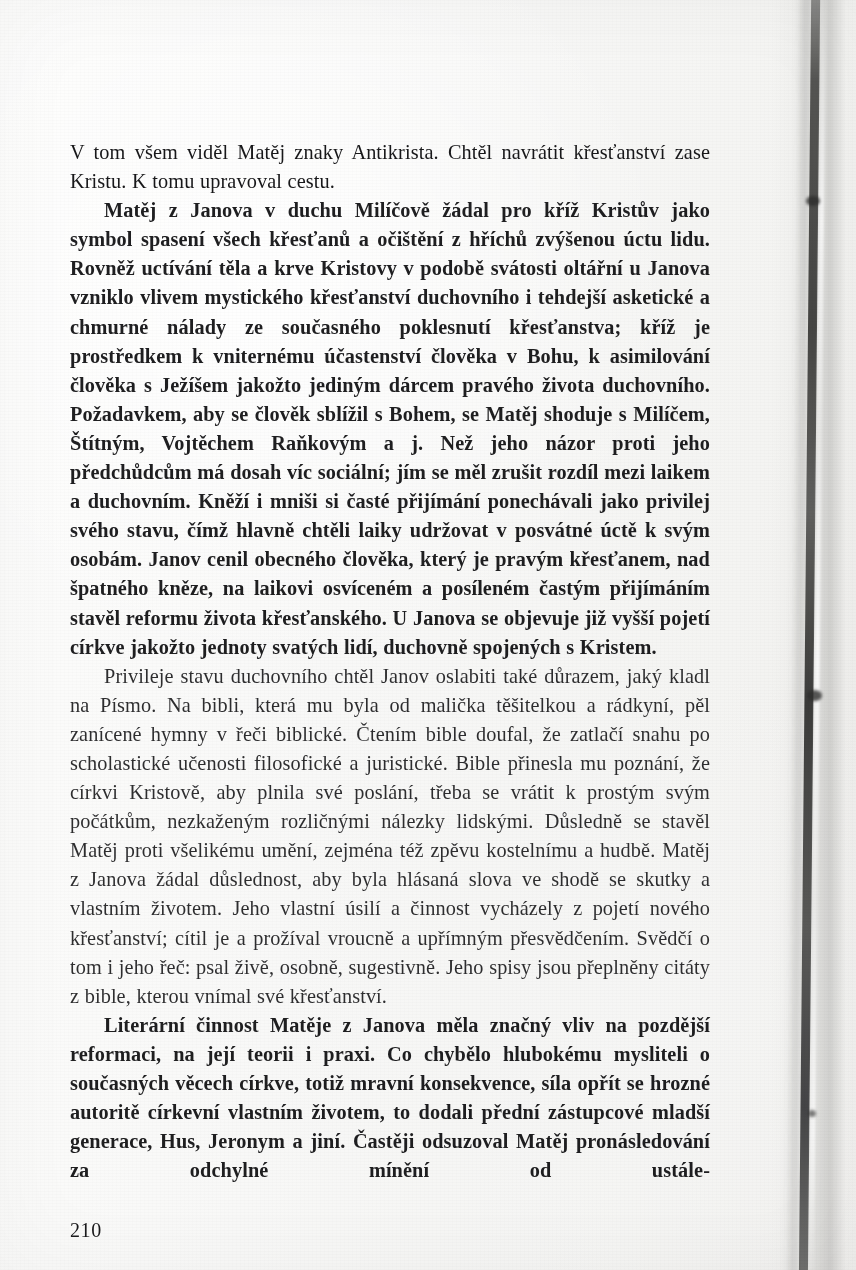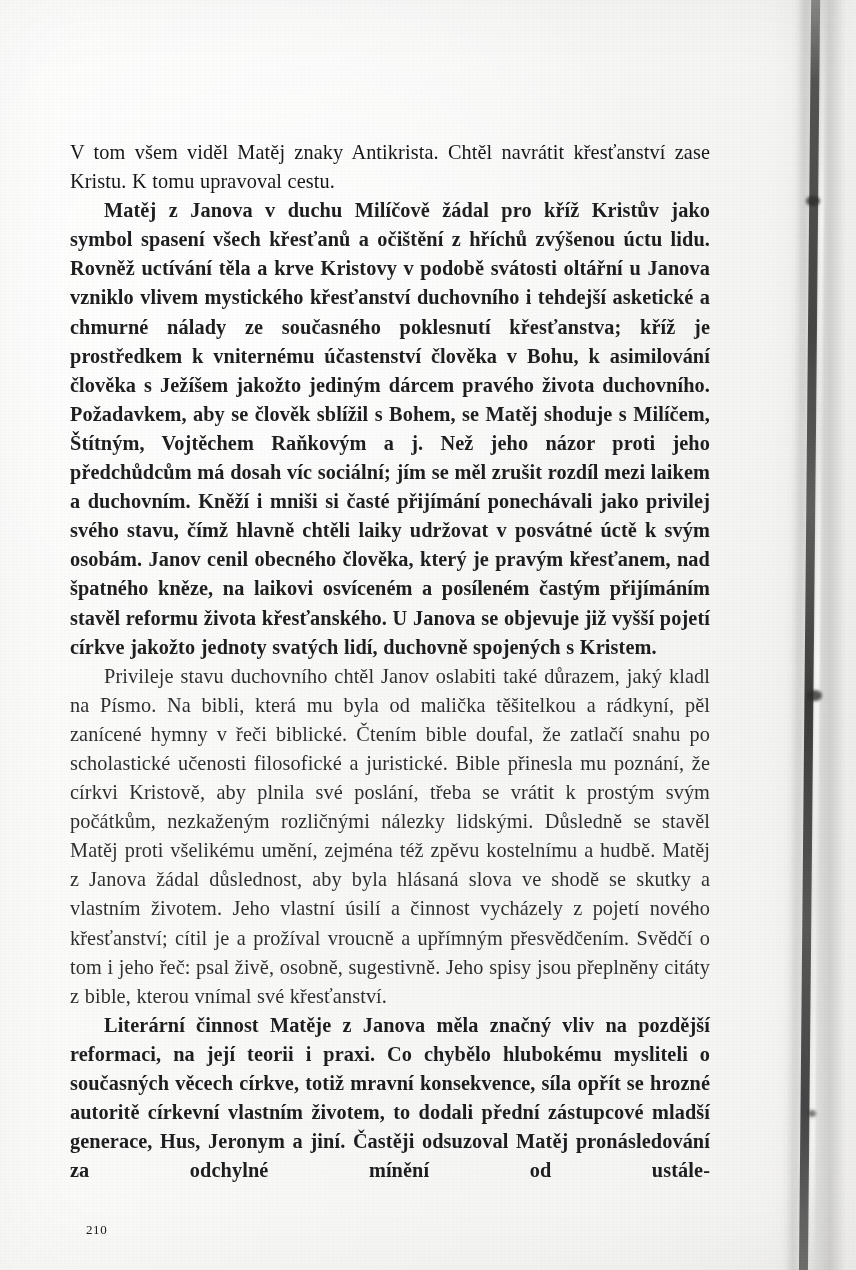--- a/index.html
+++ b/index.html
@@ -113,23 +113,23 @@
     width: 100%;
   }
 
   
   .ink-strong { color: #131315; }
   .ink-mid    { color: #27272a; opacity: .97; font-weight: bold; }
   .ink-light  { color: #3d3d41; opacity: .9; font-family: Liberation Serif, serif; }
 
   .page-number {
     position: absolute;
-    left: 86px;
+    left: 70px;
     top: 1218px;
-    font-size: 13px;
+    font-size: 20px;
     line-height: 24px;
     color: #1b1b1d;
     letter-spacing: 0.6px;
     text-align: center;
   }
 
   
   .grain {
     position: absolute;
     inset: 0;

